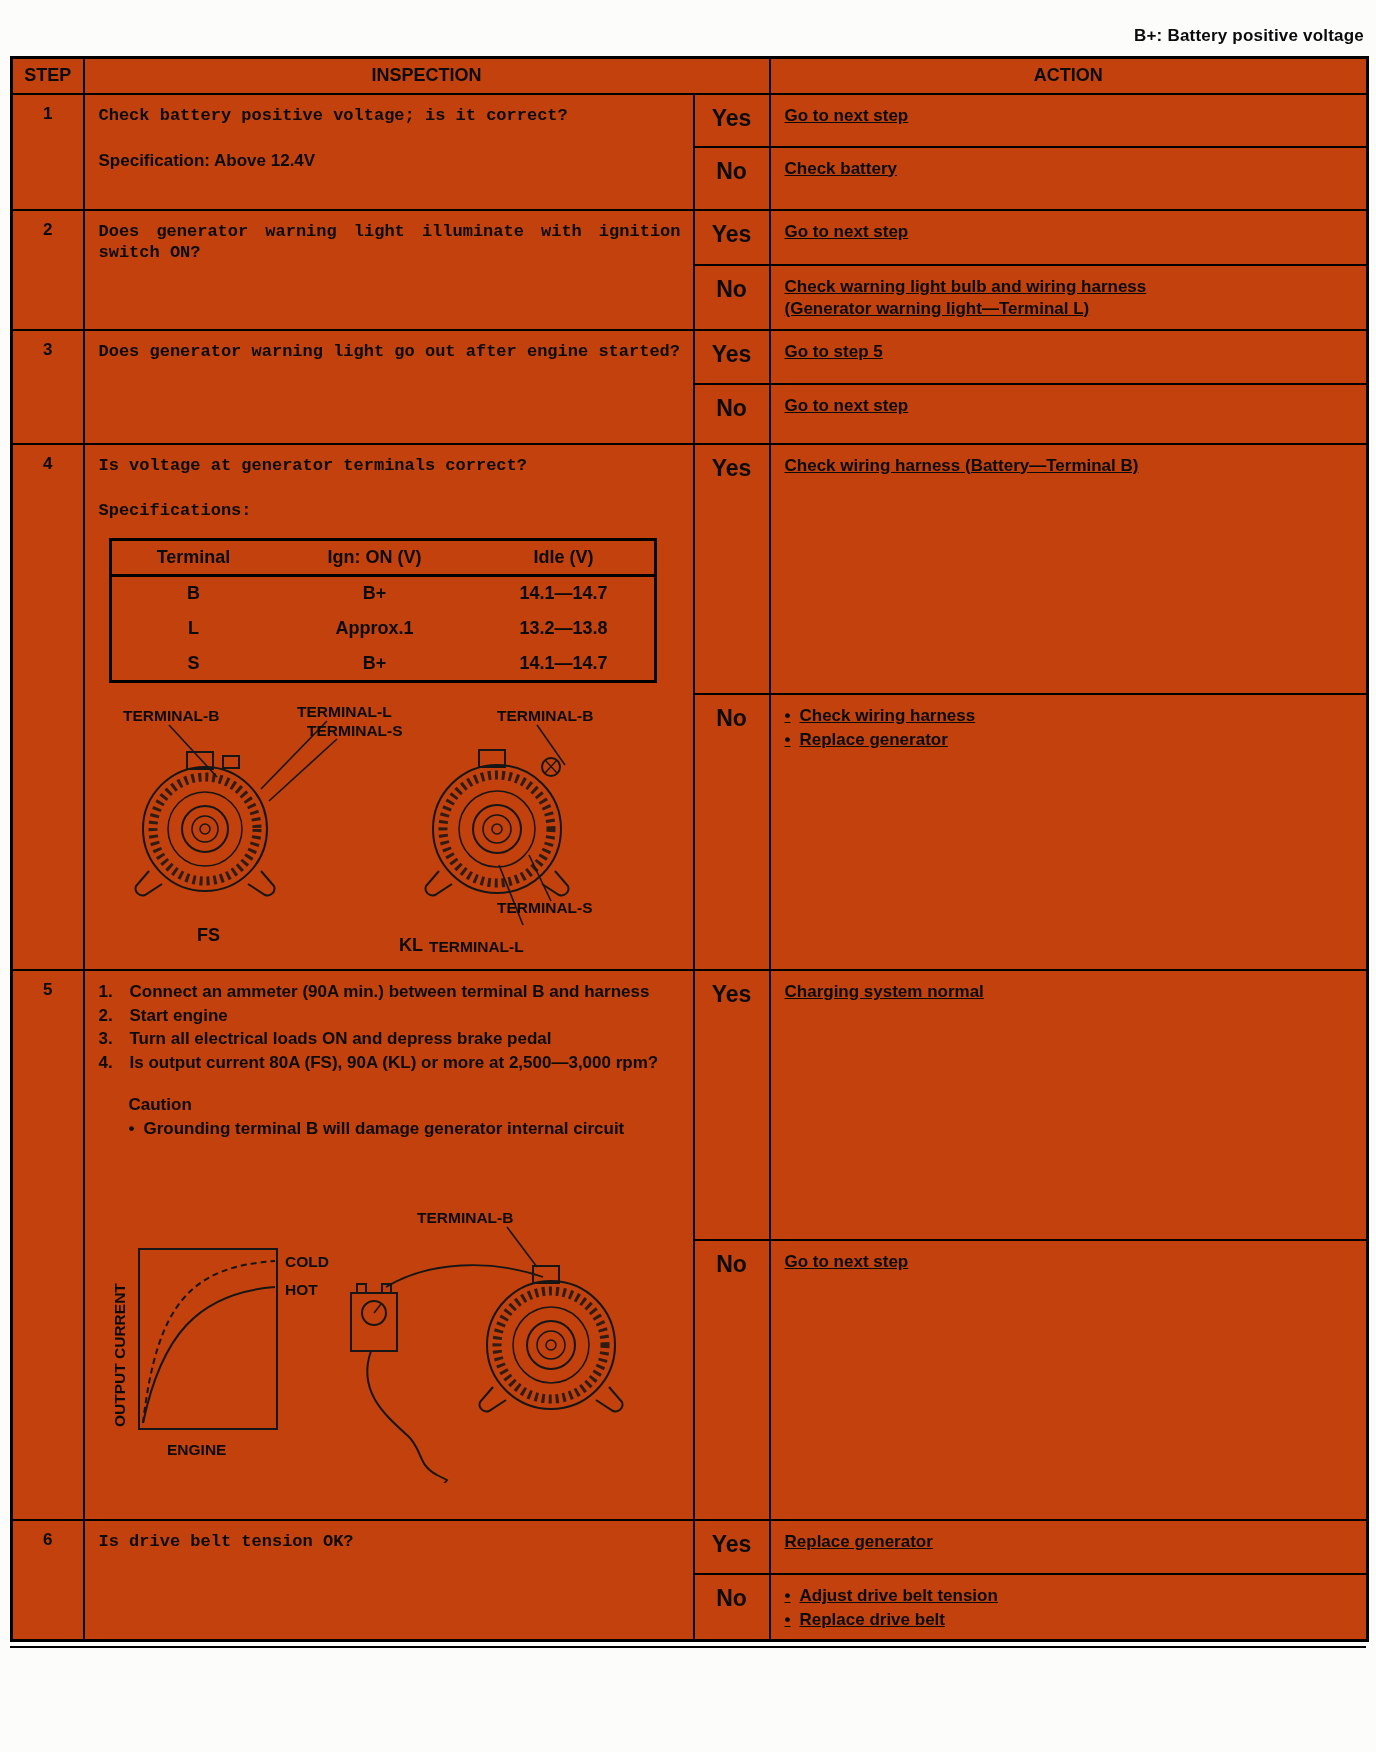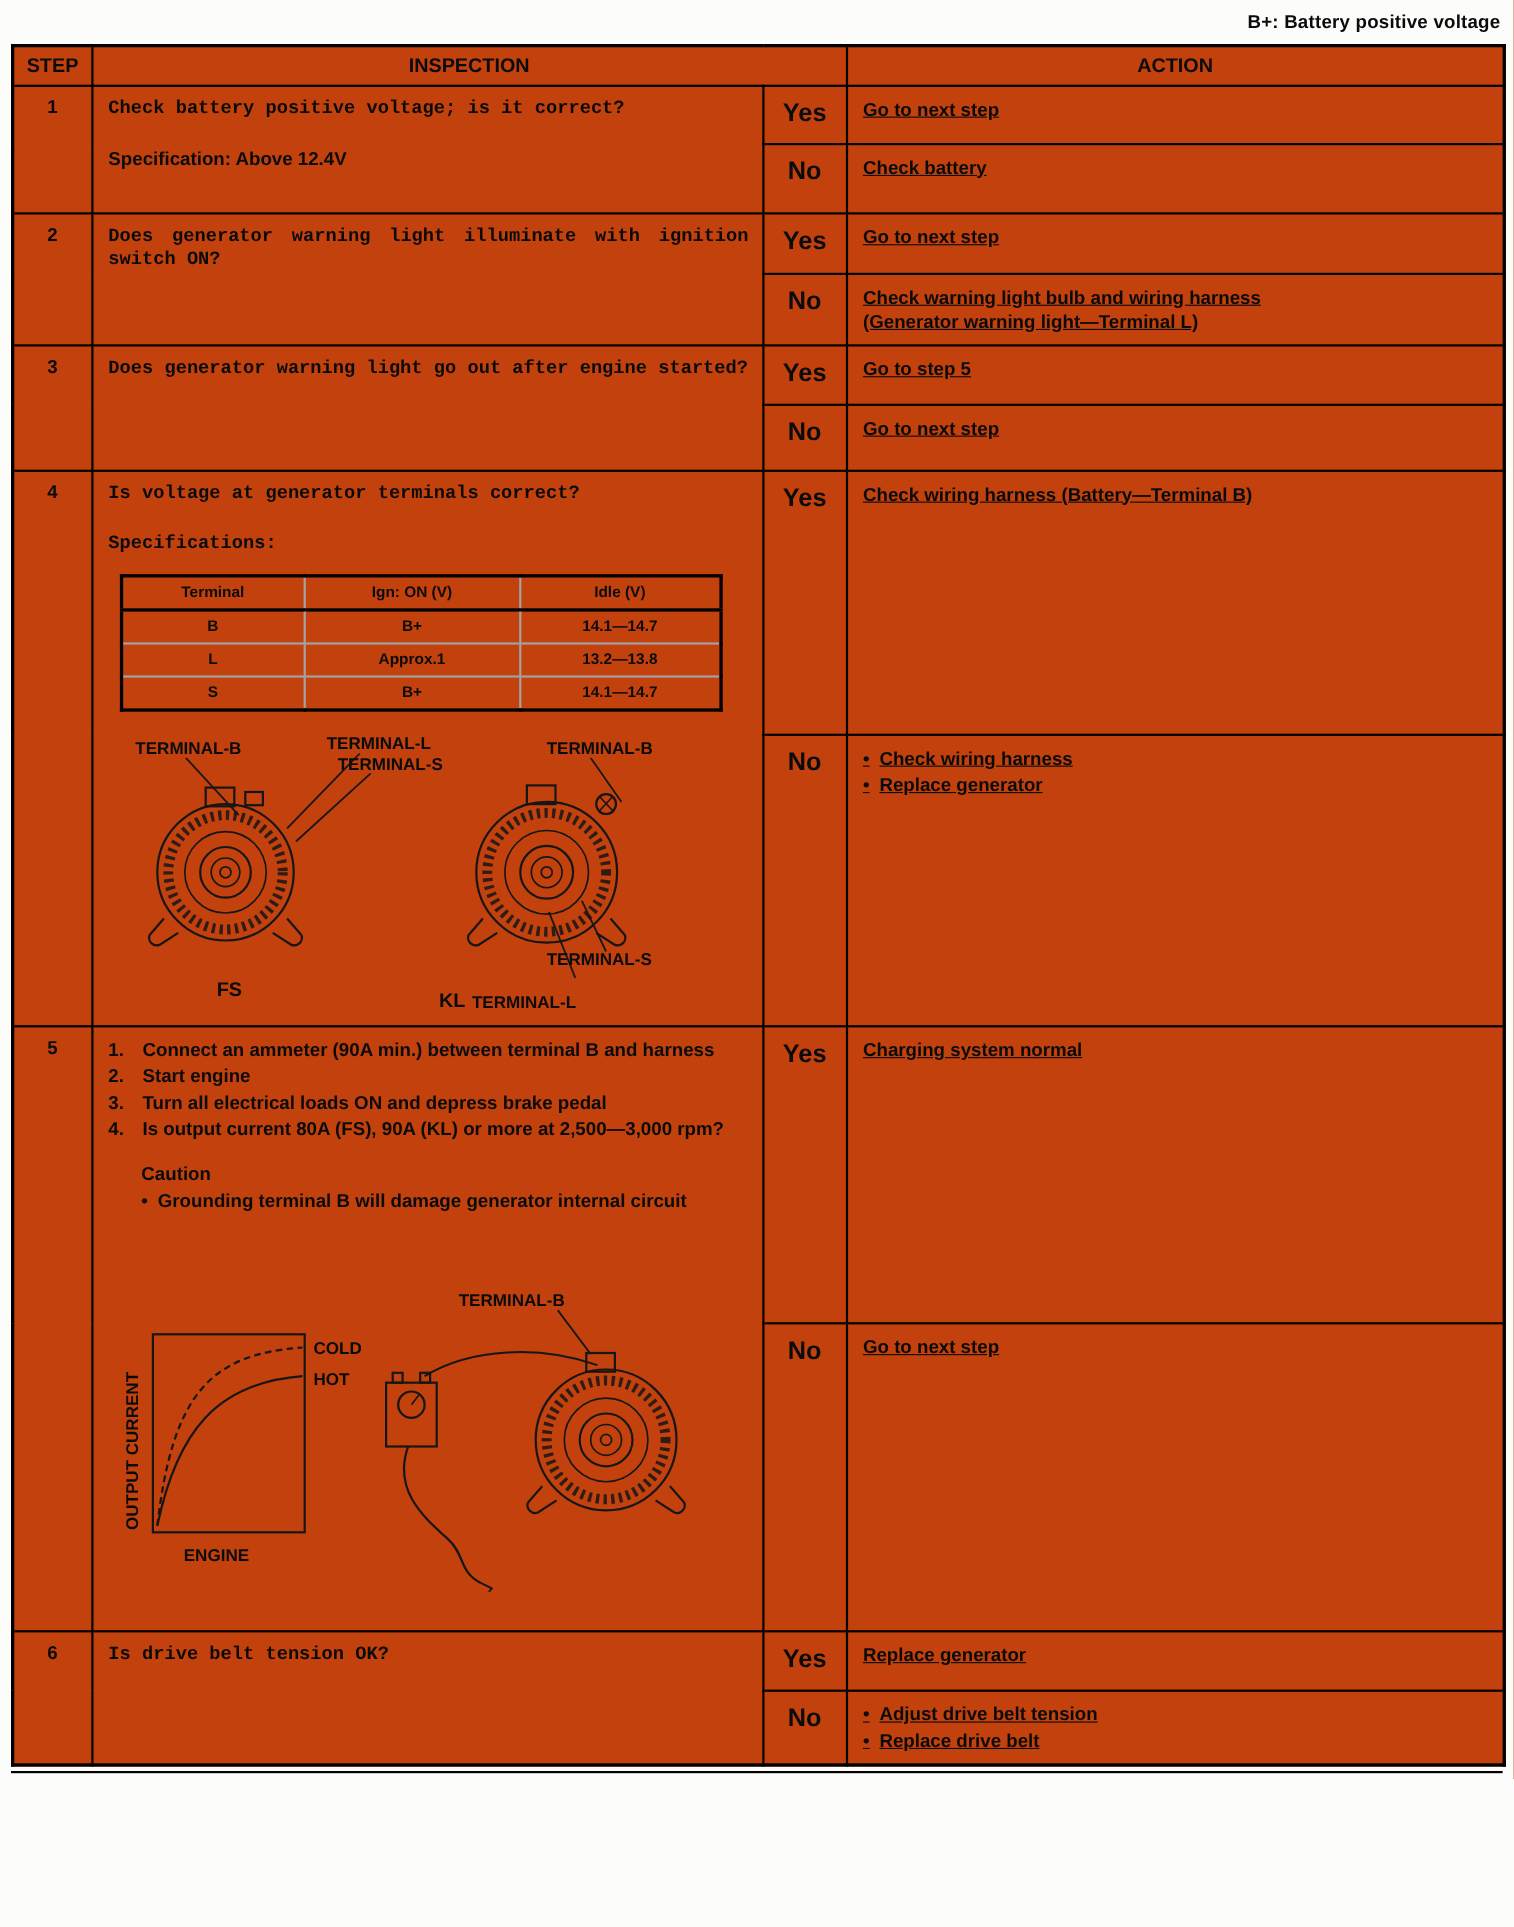--- a/index.html
+++ b/index.html
@@ -1,37 +1,37 @@
 <!DOCTYPE html>
 <html><head>
 <meta charset="utf-8">
 <style>
   html,body{margin:0;padding:0;}
   body{
     width:1376px;min-height:1752px;background:#fcfcfb;
     font-family:"Liberation Sans",sans-serif;font-weight:700;color:#0b0b0b;
   }
-  .page{padding:6px 10px 0 10px;}
+  .page{padding:22px 10px 0 10px;}
   .top-note{font-size:17px;text-align:right;margin:4px 2px 10px 0;letter-spacing:.2px;}
 
   table.main{border-collapse:collapse;width:1356px;border:3px solid #000;table-layout:fixed;background:#c2410c;}
   table.main>thead>tr>th,
   table.main>tbody>tr>td{border:2px solid #000;}
   th.hdr{font-size:18px;text-align:center;padding:5px 2px;}
   td.cell-step{text-align:center;vertical-align:top;font-size:17px;padding-top:9px;}
   td.cell-insp{vertical-align:top;padding:10px 12px 8px 14px;font-size:17px;line-height:1.28;}
   td.cell-verdict{text-align:center;vertical-align:top;padding-top:10px;font-size:23px;}
   td.cell-action{vertical-align:top;padding:10px 10px 8px 14px;font-size:17px;line-height:1.3;text-decoration:underline;}
 
   .q{text-align:justify;font-family:Liberation Mono, monospace;}
   .spec-line{margin-top:24px;}
   .spec-title{margin-top:24px;font-family:Liberation Mono, monospace;}
 
   table.spec{border-collapse:collapse;border:3px solid #000;margin:16px 0 12px 10px;}
-  table.spec th,table.spec td{border:2px solid #a3a3a3;font-size:14px;text-align:center;padding:5px 8px;}
+  table.spec th,table.spec td{border:2px solid #c2410c;font-size:18px;text-align:center;padding:5px 8px;}
   table.spec th{border-bottom:3px solid #000;}
   .col-term{width:148px;}
   .col-ign{width:178px;}
   .col-idle{width:164px;}
 
   .bullets{display:flex;flex-direction:column;gap:2px;}
   .bullet-row{display:flex;gap:9px;}
   .bullet-row .dot{flex:none;}
   .two-line div{margin:0;}
 

